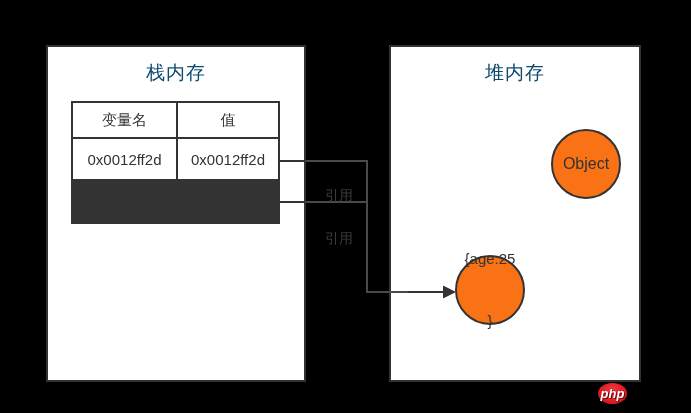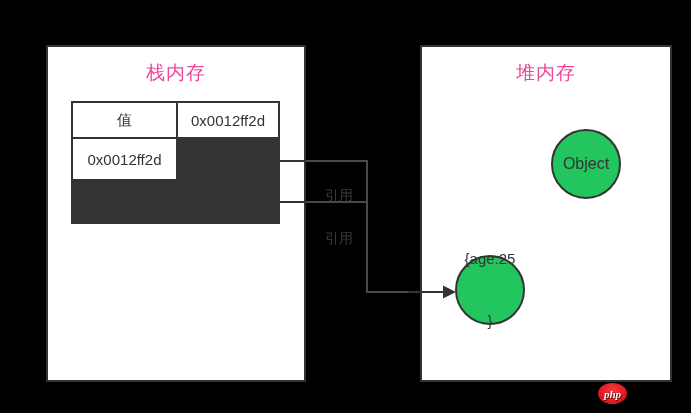--- a/index.html
+++ b/index.html
@@ -16,27 +16,27 @@
 
   
   .mem-box {
     position: absolute;
     top: 45px;
     height: 337px;
     background: #ffffff;
     border: 2px solid #333333;
   }
   .mem-box.stack { left: 46px;  width: 260px; }
-  .mem-box.heap  { left: 420px; width: 252px; }
+  .mem-box.heap  { left: 389px; width: 252px; }
 
   .mem-title {
     padding-top: 13px;
     text-align: center;
     font-size: 19px;
-    color: #ec4899;
+    color: #0c4a6e;
     letter-spacing: 1px;
   }
 
   
   .var-table {
     position: absolute;
     left: 71px;
     top: 101px;
     display: grid;
     grid-template-columns: 103px 100px;
@@ -51,21 +51,21 @@
     align-items: center;
     justify-content: center;
     font-size: 15px;
     color: #333333;
     white-space: nowrap;
   }
 
   
   .circle {
     position: absolute;
-    background: #22c55e;
+    background: #f97316;
     border: 2px solid #333333;
     border-radius: 50%;
     display: flex;
     flex-direction: column;
     align-items: center;
     justify-content: center;
     font-size: 15px;
     color: #333333;
     line-height: 18px;
   }
@@ -99,41 +99,41 @@
     left: 598px;
     top: 383px;
     width: 29px;
     height: 21px;
     border-radius: 50%;
     background: radial-gradient(ellipse at 50% 38%, #f23c42 0%, #e11d24 55%, #b8121a 100%);
     display: flex;
     align-items: center;
     justify-content: center;
     color: #ffffff;
-    font-size: 11px;
+    font-size: 13px;
     font-weight: bold;
     font-style: italic;
     text-shadow: 0 0 1px #6e0508, 1px 1px 0 #6e0508;
-    font-family: Liberation Serif, serif;
   }
 </style>
 </head>
 <body>
 
 <div class="canvas">
 
   <div class="mem-box stack">
     <div class="mem-title">栈内存</div>
   </div>
 
   <div class="mem-box heap">
     <div class="mem-title">堆内存</div>
   </div>
 
   <div class="var-table">
+    <div class="cell">变量名</div>
     <div class="cell">值</div>
     <div class="cell">0x0012ff2d</div>
     <div class="cell">0x0012ff2d</div>
   </div>
 
   <div class="circle object">
     <span>Object</span>
   </div>
   <div class="circle age">
     <span>{age:25</span>

